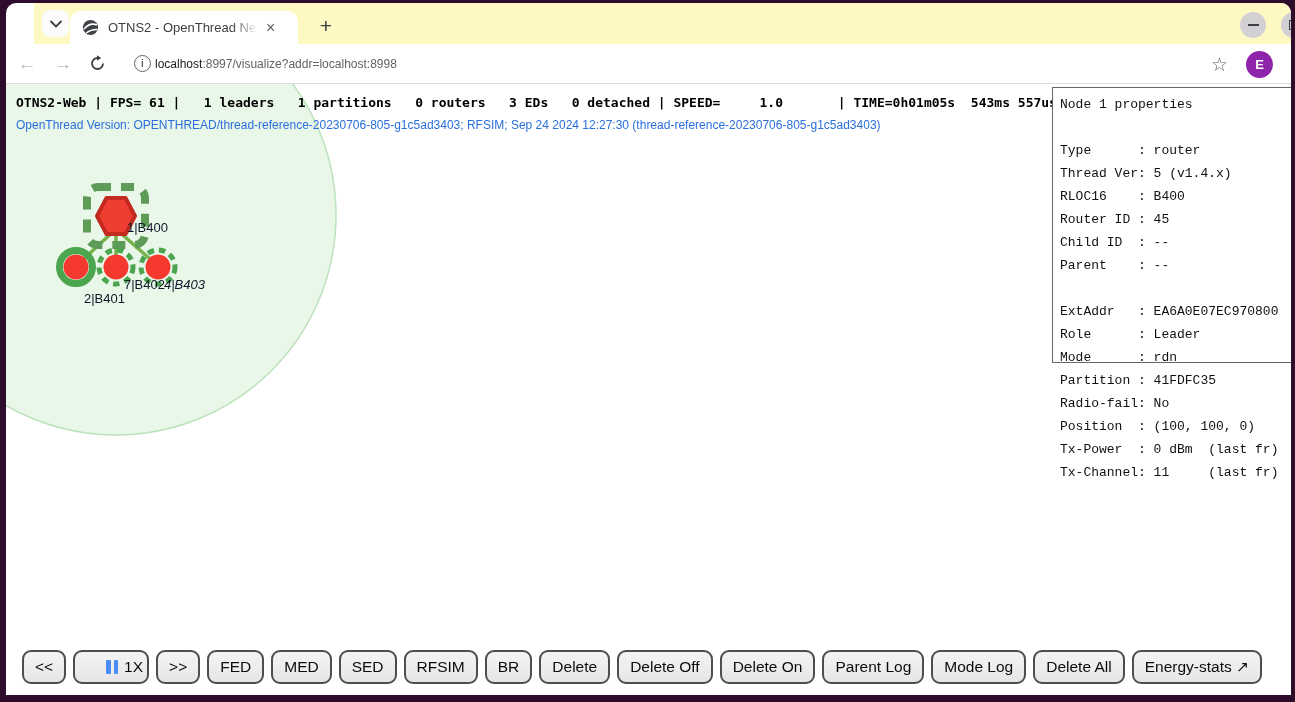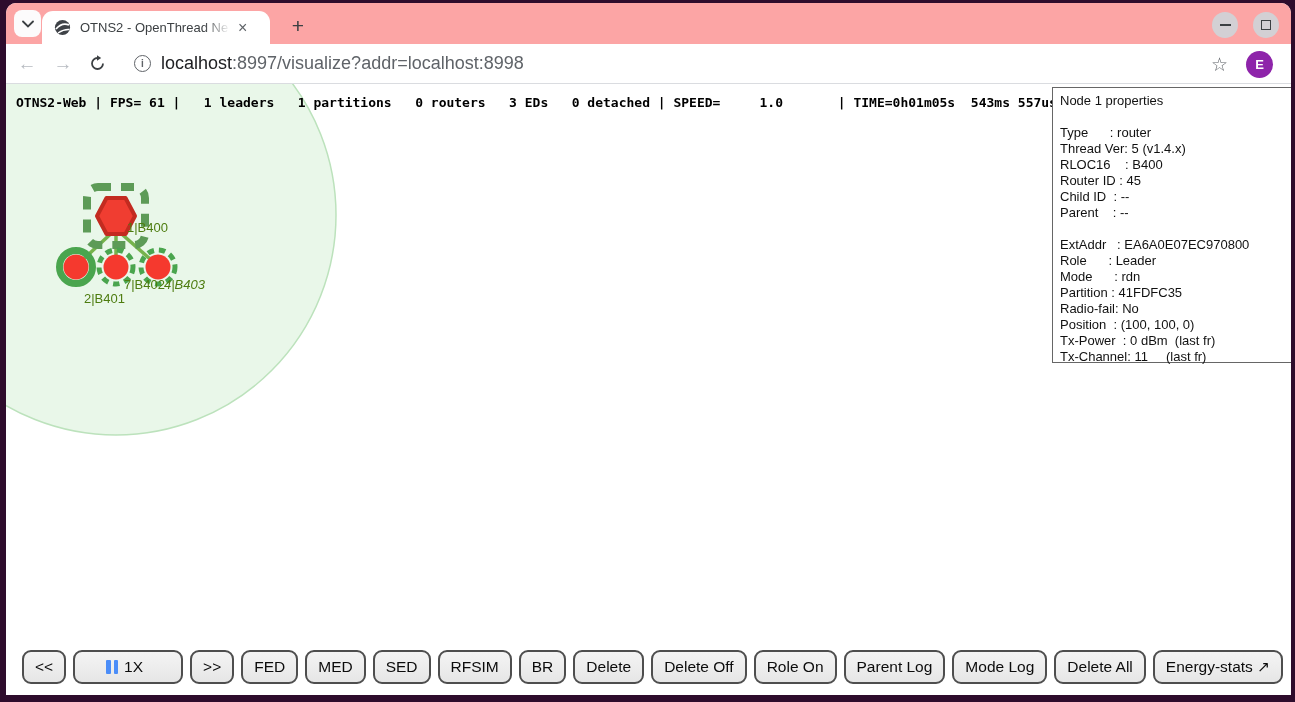--- a/index.html
+++ b/index.html
@@ -3,21 +3,21 @@
 <meta charset="utf-8">
 <style>
   * { margin:0; padding:0; box-sizing:border-box; }
   html,body { width:1295px; height:702px; overflow:hidden; background:#2e0c2c;
               font-family:"Liberation Sans", sans-serif; }
   .window { position:absolute; left:6px; top:3px; width:1285px; height:692px;
             border-radius:10px 10px 0 0; overflow:hidden; background:#fff;
             display:flex; flex-direction:column; }
 
   
-  .tabstrip { height:41px; background:#fca5a5; display:flex; align-items:flex-end; position:relative; }
+  .tabstrip { height:41px; background:#fef9c3; display:flex; align-items:flex-end; position:relative;margin-left:28px; }
   .chevron-btn { position:absolute; left:8px; top:7px; width:27px; height:27px; background:#fcfbfc;
                  border-radius:8px; display:flex; align-items:center; justify-content:center; }
   .tab { position:absolute; left:36px; top:8px; width:228px; height:33px; background:#fff;
          border-radius:11px 11px 0 0; display:flex; align-items:center; padding:0 8px 0 12px; }
   .favicon { width:17px; height:17px; flex:0 0 auto; }
   .tab-title { margin-left:9px; font-size:13px; color:#3c4043; white-space:nowrap; overflow:hidden;
                width:150px; position:relative; }
   .tab-title::after { content:""; position:absolute; right:0; top:0; bottom:0; width:26px;
                       background:linear-gradient(90deg, rgba(255,255,255,0), #fff); }
   .tab-close { margin-left:4px; font-size:16px; color:#5f6368; line-height:1; padding:1px 4px; border-radius:50%; }
@@ -33,46 +33,46 @@
   
   .navbar { height:40px; background:#fff; display:flex; align-items:center; position:relative;
             border-bottom:1px solid #dadce0; }
   .nav-ico { width:30px; height:30px; display:flex; align-items:center; justify-content:center;
              font-size:19px; border-radius:50%; }
   .nav-back, .nav-fwd { color:#b6bac0; margin-left:6px; }
   .nav-reload { color:#3c4043; margin-left:4px; }
   .info-ico { margin-left:22px; width:17px; height:17px; border:1.7px solid #5f6368; border-radius:50%;
               display:flex; align-items:center; justify-content:center; font-size:10px; font-weight:bold;
               color:#5f6368; flex:0 0 auto; }
-  .url { margin-left:10px; font-size:18px; white-space:nowrap; }
+  .url { margin-left:4px; font-size:12px; white-space:nowrap; }
   .url .host { color:#202124; }
   .url .rest { color:#5f6368; }
   .nav-right { position:absolute; right:0; top:0; height:40px; display:flex; align-items:center; }
   .star-ico { font-size:19px; color:#5f6368; margin-right:18px; }
   .avatar { width:27px; height:27px; border-radius:50%; background:#8e24aa; color:#fff; font-size:13px;
             font-weight:bold; display:flex; align-items:center; justify-content:center; margin-right:18px; }
 
   
   .content { position:relative; flex:1; background:#fff; overflow:hidden; }
   .net-svg { position:absolute; left:0; top:0; }
   .statline1 { position:absolute; left:10px; top:11px; font-family:"DejaVu Sans Mono", monospace;
                font-size:13px; font-weight:bold; color:#000; white-space:pre; }
   .statline2 { position:absolute; left:10px; top:34px; font-size:12px; color:#2a6fdb; white-space:pre; }
-  .node-label { position:absolute; font-size:13px; color:#4d7c0f; white-space:pre; }
+  .node-label { position:absolute; font-size:13px; color:#0f172a; white-space:pre; }
 
   .node-panel { position:absolute; left:1046px; top:3px; width:252px; height:276px;
                 border:1px solid #666; background:#fff; padding:5px 7px; }
-  .node-panel pre { font-family:Liberation Sans, sans-serif; font-size:13px; line-height:16px; color:#111; }
+  .node-panel pre { font-family:Liberation Mono, monospace; font-size:13px; line-height:23px; color:#111; }
 
   
   .toolbar { position:absolute; left:16px; top:566px; display:flex; gap:7px; align-items:center; }
   .tb-btn { height:34px; padding:0 11px; display:flex; align-items:center; justify-content:center;
             background:linear-gradient(#f4f4f4,#e6e6e6); border:2px solid #4e4e4e; border-radius:9px;
             font-family:"Liberation Sans", sans-serif; font-size:15.5px; color:#0c0c0c; white-space:nowrap; }
-  .tb-btn.speed { width:110px; justify-content:flex-start;padding-left:31px; }
+  .tb-btn.speed { width:76px; justify-content:flex-start;padding-left:31px; }
   .pause-ico { display:inline-flex; gap:3px; margin-right:6px; }
   .pause-ico i { display:block; width:4.5px; height:14px; background:#4b8df8; border-radius:1px; }
 </style>
 </head>
 <body>
 
 <div class="window">
 
   <div class="tabstrip">
     <div class="chevron-btn">
@@ -147,20 +147,21 @@
         <circle cx="152" cy="183" r="12.5" fill="#f5392e"></circle>
       </g>
     </svg>
 
     <span class="node-label" style="left:121px; top:136px;">1|B400</span>
     <span class="node-label" style="left:78px;  top:207px;">2|B401</span>
     <span class="node-label" style="left:118px; top:193px;">7|B402</span>
     <span class="node-label" style="left:158px; top:193px;font-style:italic;">4|B403</span>
 
     <pre class="statline1">OTNS2-Web | FPS= 61 |   1 leaders   1 partitions   0 routers   3 EDs   0 detached | SPEED=     1.0       | TIME=0h01m05s  543ms 557us</pre>
+    <span class="statline2">OpenThread Version: OPENTHREAD/thread-reference-20230706-805-g1c5ad3403; RFSIM; Sep 24 2024 12:27:30 (thread-reference-20230706-805-g1c5ad3403)</span>
 
     <div class="node-panel">
       <pre>Node 1 properties
 
 Type      : router
 Thread Ver: 5 (v1.4.x)
 RLOC16    : B400
 Router ID : 45
 Child ID  : --
 Parent    : --
@@ -185,21 +186,21 @@
         <span>1X</span>
       </button>
       <button class="tb-btn">&gt;&gt;</button>
       <button class="tb-btn">FED</button>
       <button class="tb-btn">MED</button>
       <button class="tb-btn">SED</button>
       <button class="tb-btn">RFSIM</button>
       <button class="tb-btn">BR</button>
       <button class="tb-btn">Delete</button>
       <button class="tb-btn">Delete Off</button>
-      <button class="tb-btn">Role On</button>
+      <button class="tb-btn">Delete On</button>
       <button class="tb-btn">Parent Log</button>
       <button class="tb-btn">Mode Log</button>
       <button class="tb-btn">Delete All</button>
       <button class="tb-btn">Energy-stats ↗</button>
 
     </div>
 
   </div>
 </div>
 

